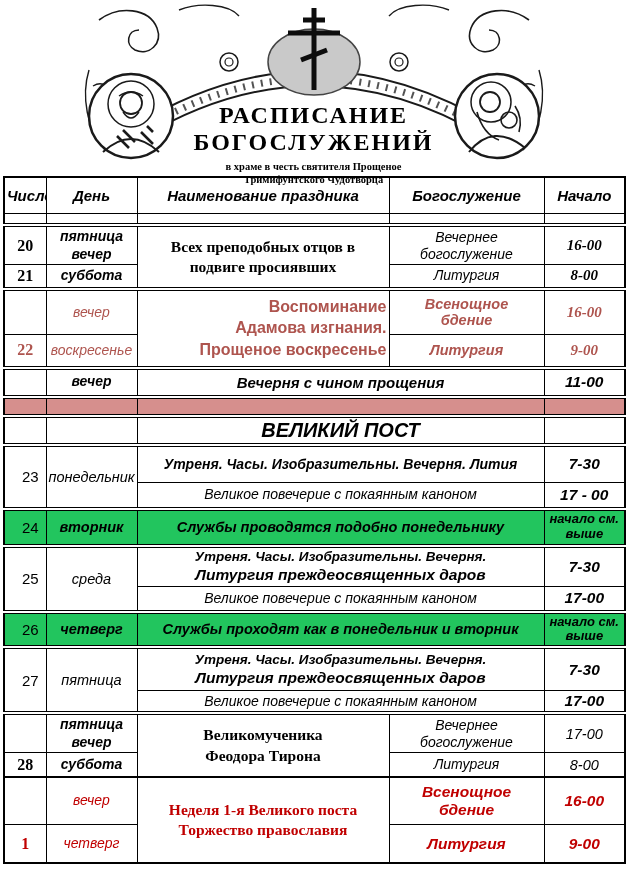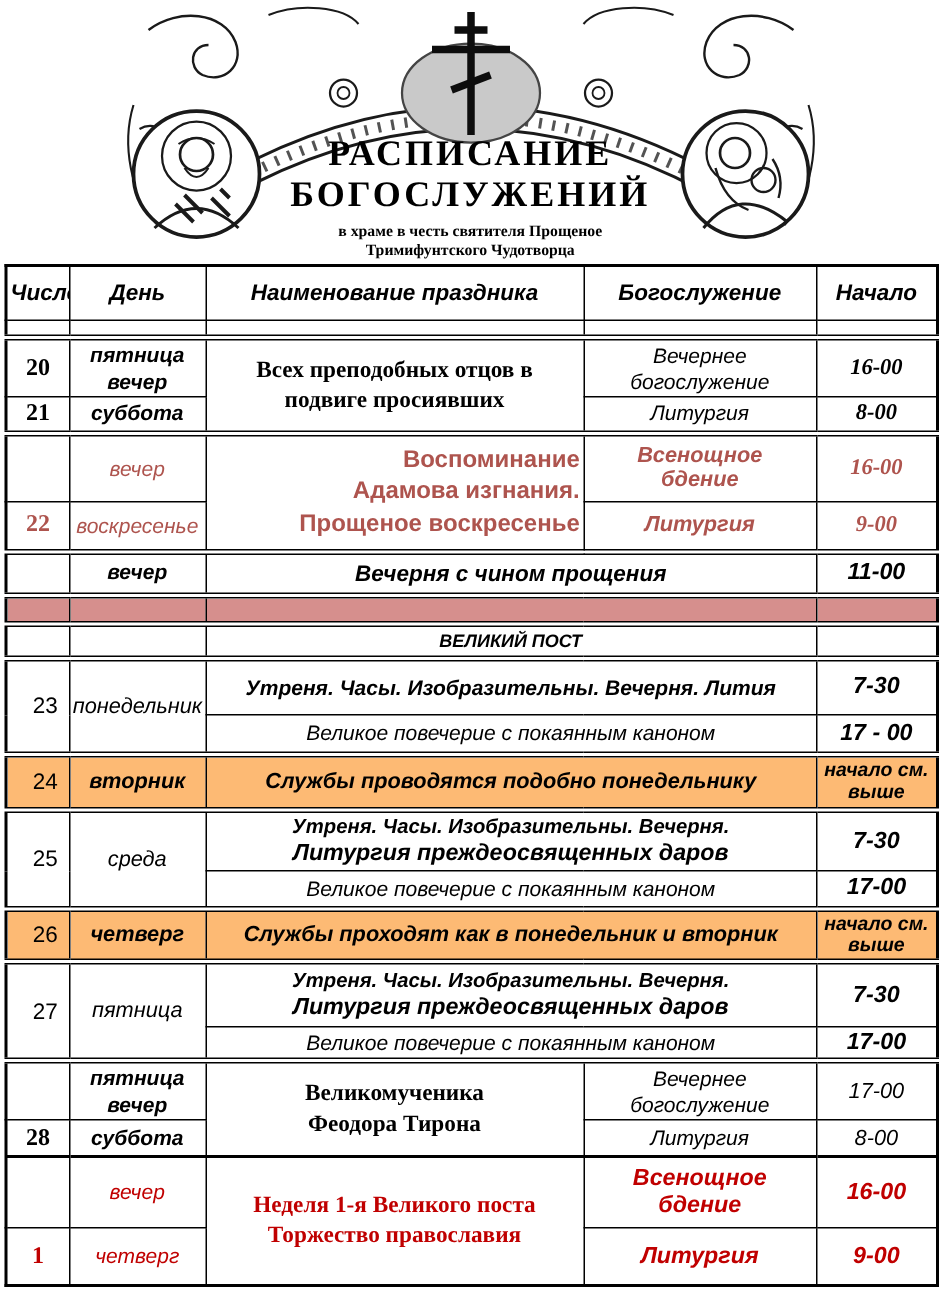--- a/index.html
+++ b/index.html
@@ -2,21 +2,21 @@
 <html><head>
 <meta charset="utf-8">
 <style>
   html,body{margin:0;padding:0;background:#fff;}
   .page{width:627px;height:872px;background:#fff;position:relative;overflow:hidden;
         font-family:"Liberation Sans",sans-serif;color:#000;}
 
   
   .banner{position:relative;width:470px;height:172px;margin:0 auto;}
   .banner svg{position:absolute;left:0;top:0;}
-  .banner-text{position:absolute;left:0;top:4px;width:100%;text-align:center;}
+  .banner-text{position:absolute;left:0;top:16px;width:100%;text-align:center;}
   .btitle{font-family:"Liberation Serif",serif;font-weight:bold;font-size:24px;
           letter-spacing:2px;line-height:1.12;text-transform:uppercase;}
   .btitle.first{margin-top:86px;}
   .bsub{font-family:"Liberation Serif",serif;font-weight:bold;font-size:10.5px;line-height:1.25;}
   .bsub.first{margin-top:4px;}
 
   
   table.sched{border-collapse:collapse;table-layout:fixed;width:621px;margin:4px 0 0 3px;
               border:2px solid #000;}
   td{border:1px solid #000;text-align:center;vertical-align:middle;padding:1px 2px;overflow:hidden;}
@@ -37,25 +37,25 @@
 
   .svc-italic{font-style:italic;font-size:14px;line-height:1.2;}
   .svc-bold  {font-style:italic;font-weight:bold;font-size:14.5px;}
   .svc-line1 {display:block;font-style:italic;font-weight:bold;font-size:13.5px;line-height:1.25;}
   .svc-line2 {display:block;font-style:italic;font-weight:bold;font-size:15.5px;line-height:1.2;}
 
   .time-serif{font-family:"Liberation Serif",serif;font-style:italic;font-weight:bold;font-size:15px;}
   .time-sans {font-style:italic;font-weight:bold;font-size:15.5px;}
   .time-plain{font-style:italic;font-size:14.5px;}
   .note-small{font-style:italic;font-weight:bold;font-size:13px;line-height:1.15;}
-  .lent-title{font-style:italic;font-weight:bold;font-size:12px;}
+  .lent-title{font-style:italic;font-weight:bold;font-size:20px;}
 
   tr.row-red td   {color:#AE544E;}
   tr.row-bright td{color:#C00000;}
-  tr.row-gray td  {background:#fdba74;}
+  tr.row-gray td  {background:#22c55e;}
   tr.row-pink td  {background:#D68F8D;}
 </style>
 </head>
 <body>
 
 <div class="page">
 
   <div class="banner">
     <svg width="470" height="172" viewBox="0 0 470 172">
       <g stroke="#1a1a1a" fill="none" stroke-width="2">

